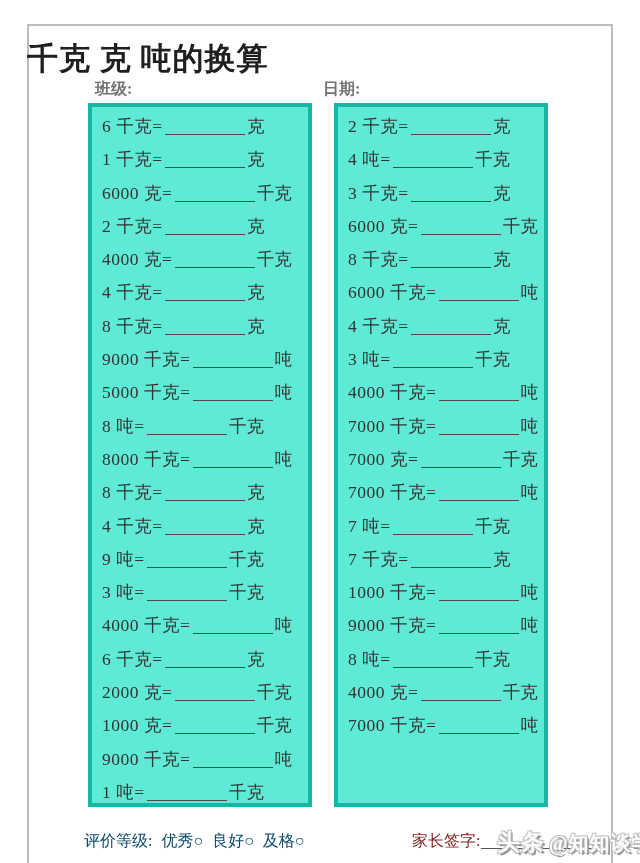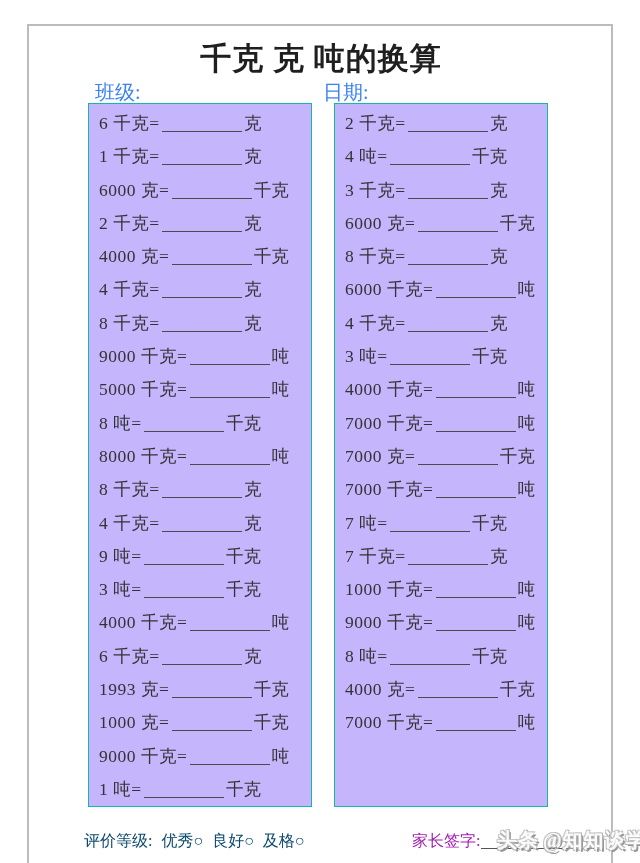--- a/index.html
+++ b/index.html
@@ -5,57 +5,57 @@
   html,body{margin:0;padding:0;background:#ffffff;}
   .page{
     position:relative;width:640px;height:863px;background:#ffffff;overflow:hidden;
     font-family:"Liberation Serif","DejaVu Serif",serif;color:#2d2d2d;
   }
   .outer-border{
     position:absolute;left:27px;top:24px;width:586px;height:860px;
     border:2px solid #bcbcbc;border-bottom:none;box-sizing:border-box;
   }
   .title{
-    position:absolute;left:27px;top:38px;width:588px;text-align:center;
+    position:absolute;left:27px;top:38px;width:588px;text-align:left;
     font-size:31px;font-weight:bold;letter-spacing:1px;color:#1f1f1f;white-space:pre;
   }
   .field-label{
-    position:absolute;top:79px;font-size:20px;font-weight:normal;color:#3b82f6;
+    position:absolute;top:79px;font-size:16px;font-weight:bold;color:#737373;
   }
   .class-label{left:95px;}
   .date-label{left:323px;}
   .ex-box{
-    position:absolute;top:103px;border:1px solid #14b8a6;box-sizing:border-box;
-    padding:3px 0 0 10px;background:#c4b5fd;
+    position:absolute;top:103px;border:4px solid #14b8a6;box-sizing:border-box;
+    padding:3px 0 0 10px;background:#5eead4;
   }
   .box-left{left:88px;width:224px;height:704px;}
   .box-right{left:334px;width:214px;height:704px;}
   .row{height:33.3px;line-height:33.3px;font-size:17.5px;white-space:nowrap;color:#333333;}
   .row .q{letter-spacing:0.5px;}
   .row .blank{
     display:inline-block;width:80px;height:0;border-bottom:1.5px solid #4a4a4a;
     vertical-align:-3px;margin:0 2px 0 3px;
   }
   .footer-rating{
     position:absolute;left:84px;top:831px;font-size:16px;color:#0c4a6e;white-space:nowrap;
   }
   .footer-rating .opt{margin-left:9px;}
   .footer-signature{
-    position:absolute;left:412px;top:831px;font-size:16px;color:#a21caf;white-space:nowrap;
+    position:absolute;left:412px;top:831px;font-size:16px;color:#7f1d1d;white-space:nowrap;
   }
   .sig-line{
     display:inline-block;width:122px;height:0;border-bottom:1.5px solid #555555;
     vertical-align:-3px;margin-left:1px;
   }
   .watermark{
     position:absolute;left:497px;top:827px;font-size:20px;font-weight:bold;
     white-space:nowrap;color:#fbfbfb;letter-spacing:1px;
     text-shadow:-1px -1px 0 #c9c9c9,1px -1px 0 #b5b5b5,-1px 1px 0 #b5b5b5,2px 2px 0 #979797;
   }
-  .watermark .brand{font-size:20px;margin-right:4px;}
+  .watermark .brand{font-size:23px;margin-right:4px;}
 </style>
 </head>
 <body>
 
 <div class="page">
   <div class="outer-border"></div>
 
   <div class="title">千克 克 吨的换算</div>
 
   <div class="field-label class-label">班级:</div>
@@ -72,21 +72,21 @@
       <div class="row"><span class="q">9000 千克</span><span>=</span><span class="blank"></span><span class="u">吨</span></div>
       <div class="row"><span class="q">5000 千克</span><span>=</span><span class="blank"></span><span class="u">吨</span></div>
       <div class="row"><span class="q">8 吨</span><span>=</span><span class="blank"></span><span class="u">千克</span></div>
       <div class="row"><span class="q">8000 千克</span><span>=</span><span class="blank"></span><span class="u">吨</span></div>
       <div class="row"><span class="q">8 千克</span><span>=</span><span class="blank"></span><span class="u">克</span></div>
       <div class="row"><span class="q">4 千克</span><span>=</span><span class="blank"></span><span class="u">克</span></div>
       <div class="row"><span class="q">9 吨</span><span>=</span><span class="blank"></span><span class="u">千克</span></div>
       <div class="row"><span class="q">3 吨</span><span>=</span><span class="blank"></span><span class="u">千克</span></div>
       <div class="row"><span class="q">4000 千克</span><span>=</span><span class="blank"></span><span class="u">吨</span></div>
       <div class="row"><span class="q">6 千克</span><span>=</span><span class="blank"></span><span class="u">克</span></div>
-      <div class="row"><span class="q">1993 克</span><span>=</span><span class="blank"></span><span class="u">千克</span></div>
+      <div class="row"><span class="q">2000 克</span><span>=</span><span class="blank"></span><span class="u">千克</span></div>
       <div class="row"><span class="q">1000 克</span><span>=</span><span class="blank"></span><span class="u">千克</span></div>
       <div class="row"><span class="q">9000 千克</span><span>=</span><span class="blank"></span><span class="u">吨</span></div>
       <div class="row"><span class="q">1 吨</span><span>=</span><span class="blank"></span><span class="u">千克</span></div>
     </div>
   <div class="ex-box box-right">
       <div class="row"><span class="q">2 千克</span><span>=</span><span class="blank"></span><span class="u">克</span></div>
       <div class="row"><span class="q">4 吨</span><span>=</span><span class="blank"></span><span class="u">千克</span></div>
       <div class="row"><span class="q">3 千克</span><span>=</span><span class="blank"></span><span class="u">克</span></div>
       <div class="row"><span class="q">6000 克</span><span>=</span><span class="blank"></span><span class="u">千克</span></div>
       <div class="row"><span class="q">8 千克</span><span>=</span><span class="blank"></span><span class="u">克</span></div>

